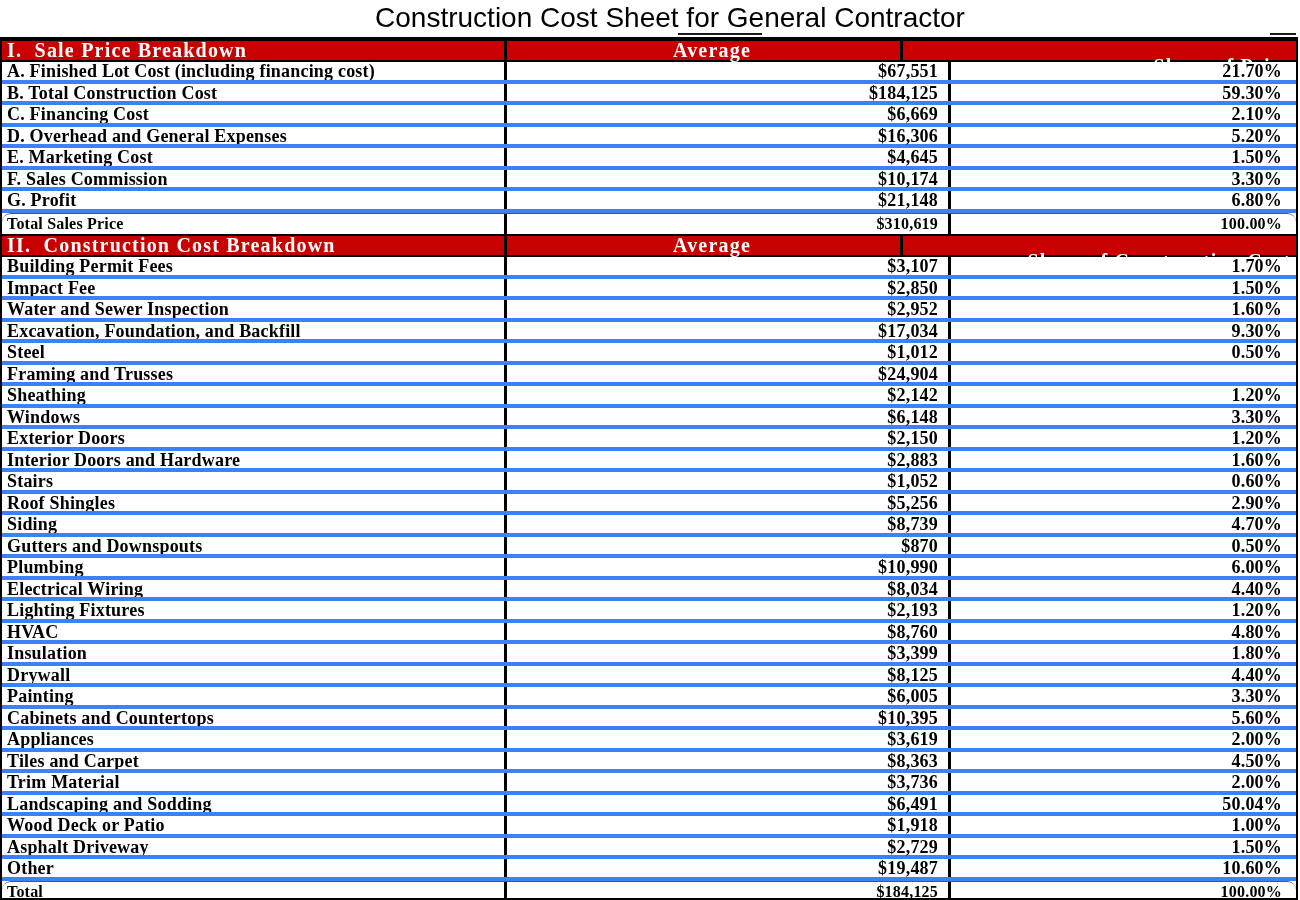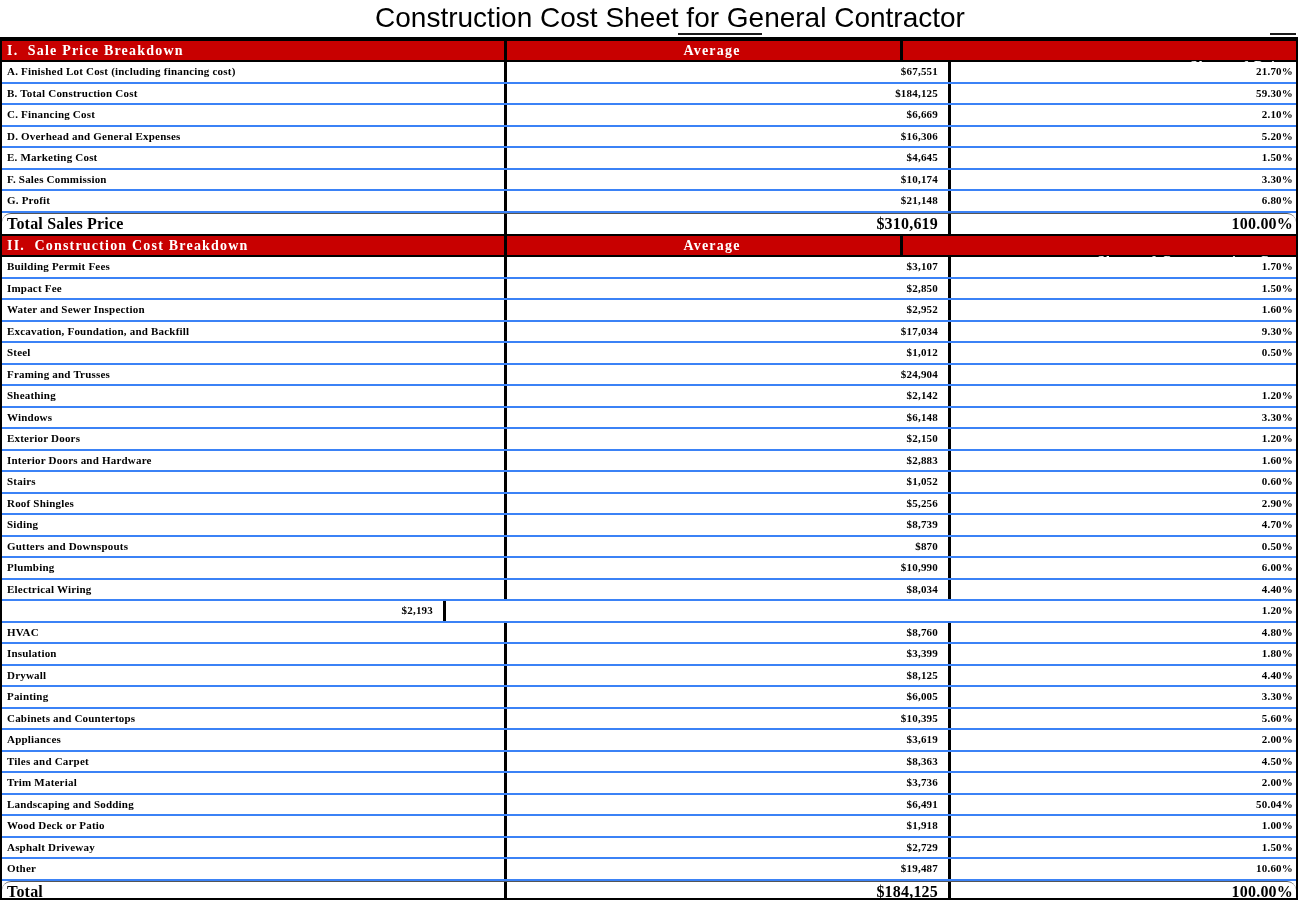--- a/index.html
+++ b/index.html
@@ -38,40 +38,40 @@
   }
   .row { display: flex; flex: 0 0 auto; width: 100%; }
   .c1 { width: 505px; border-right: 3px solid #000; padding-left: 5px; overflow: hidden; white-space: pre; }
   .c2 { width: 396px; border-right: 3px solid #000; }
   .c3 { flex: 1; }
   .header-row {
     height: 23px;
     background: #c80000;
     color: #ffffff;
     font-weight: bold;
-    font-size: 14px;
+    font-size: 20px;
     line-height: 19px;
     border-top: 2px solid #000;
     border-bottom: 2px solid #000;
     letter-spacing: 1.2px;
     justify-content: center;
   }
   .header-row .c2 { text-align: center; padding-left: 17px; }
   .header-row .c3 { text-align: right; padding-right: 5px; margin-top: 16px; }
   .data-row {
     height: 21.5px;
-    border-bottom: 2px solid #3b82f6;
+    border-bottom: 4px solid #3b82f6;
     font-weight: bold;
-    font-size: 11px;
+    font-size: 18px;
     line-height: 19px;
     color: #000;
     letter-spacing: 0.2px;
   }
   .data-row .c2 { text-align: right; padding-right: 10px; margin-left: 48px; }
-  .data-row .c3 { text-align: right; padding-right: 3px; }
+  .data-row .c3 { text-align: right; padding-right: 14px; }
   .total-row {
     font-size: 16px;
     border-bottom: none;
   }
   .total-row { border-top: 1px solid #555; border-radius: 9px; }
 </style>
 </head>
 <body>
 
 <div class="title">Construction Cost Sheet for General Contractor</div>
@@ -203,20 +203,21 @@
       <div class="c1">Plumbing</div>
       <div class="c2">$10,990</div>
       <div class="c3">6.00%</div>
     </div>
     <div class="row data-row">
       <div class="c1">Electrical Wiring</div>
       <div class="c2">$8,034</div>
       <div class="c3">4.40%</div>
     </div>
     <div class="row data-row">
+      <div class="c1">Lighting Fixtures</div>
       <div class="c2">$2,193</div>
       <div class="c3">1.20%</div>
     </div>
     <div class="row data-row">
       <div class="c1">HVAC</div>
       <div class="c2">$8,760</div>
       <div class="c3">4.80%</div>
     </div>
     <div class="row data-row">
       <div class="c1">Insulation</div>

